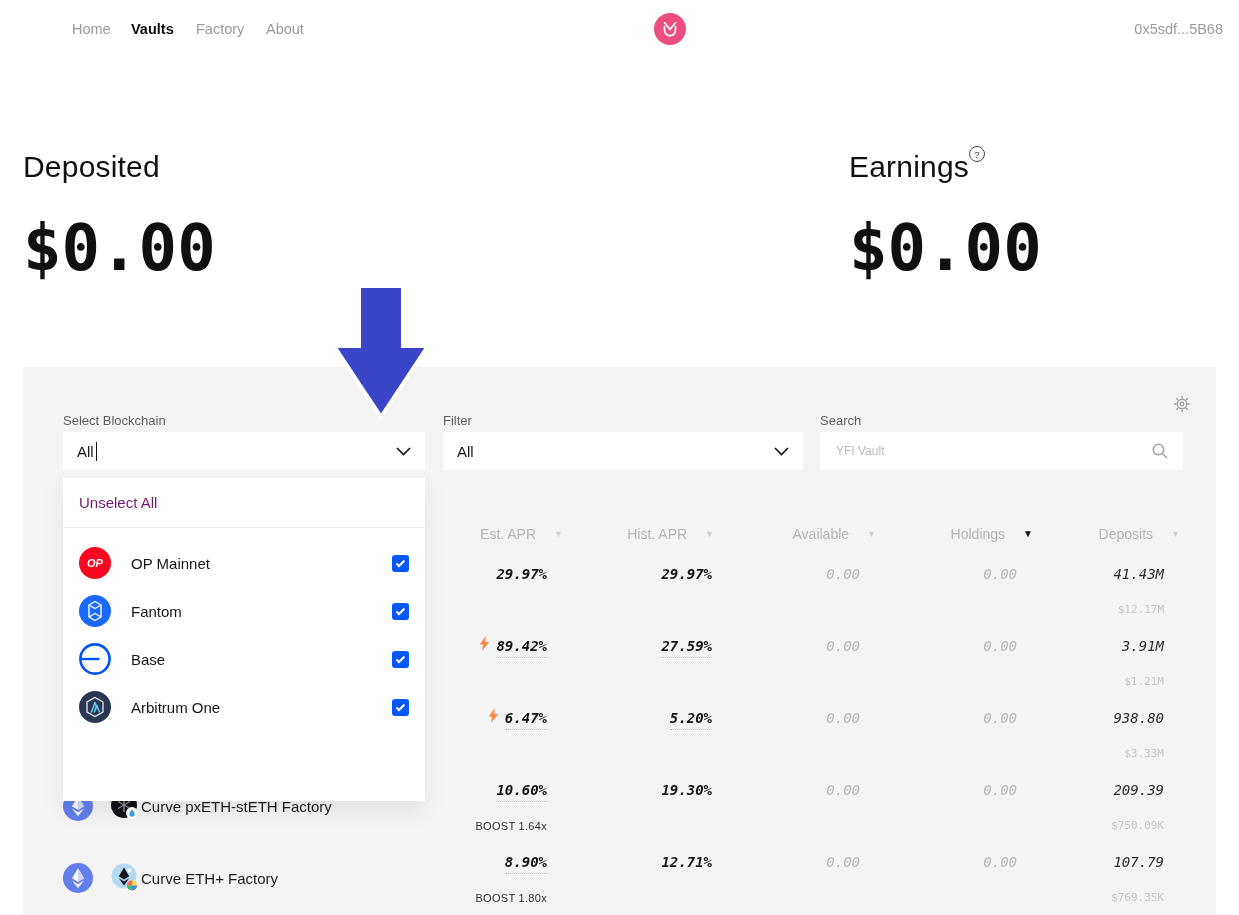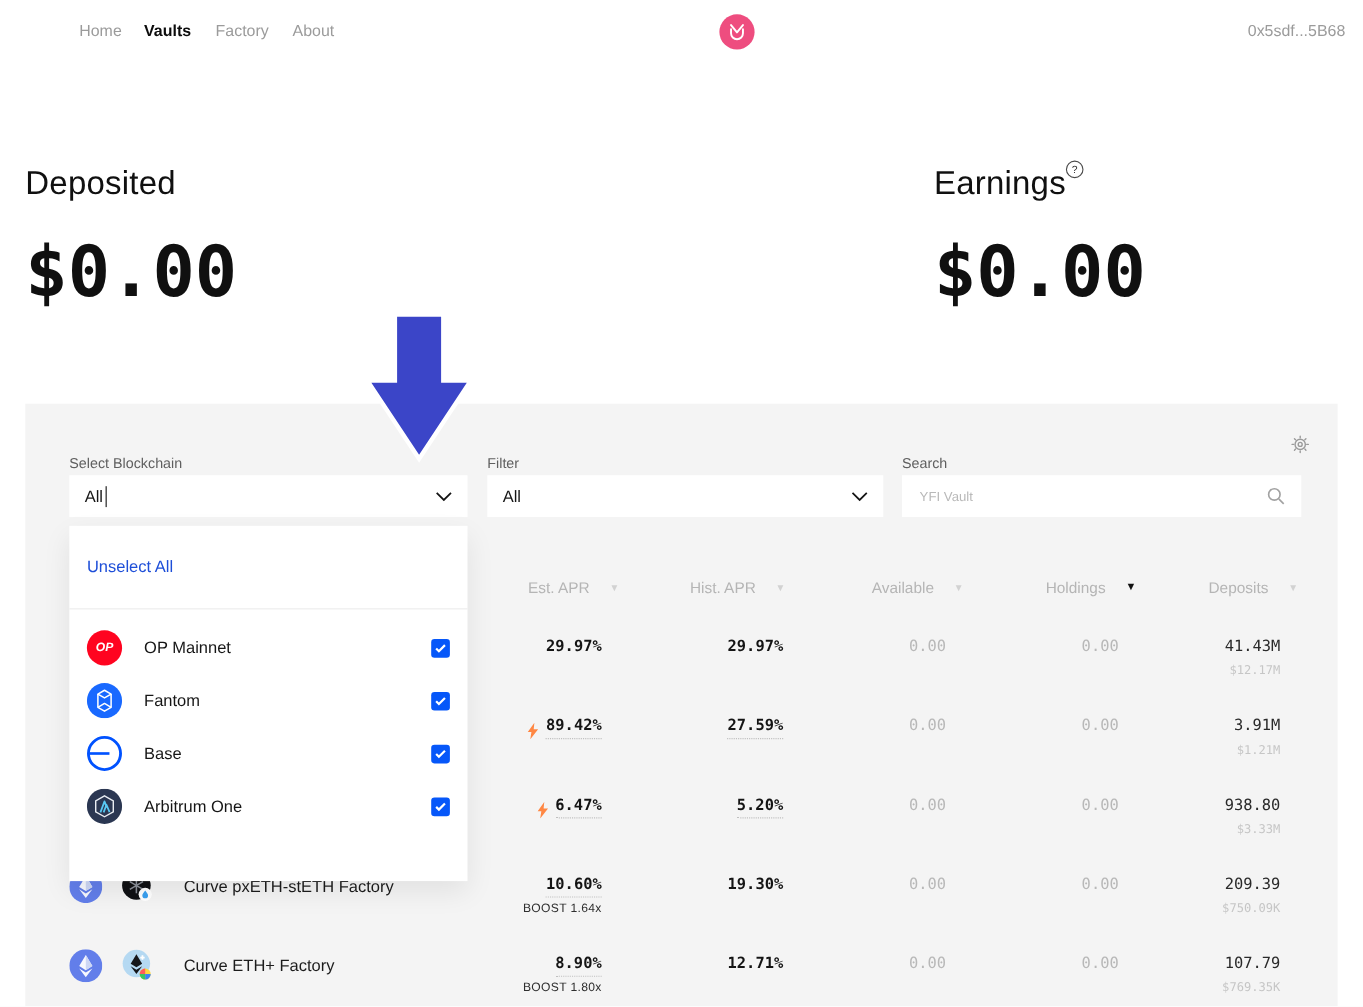--- a/index.html
+++ b/index.html
@@ -39,41 +39,41 @@
   .gear{position:absolute;left:1150px;top:28px;width:18px;height:18px;cursor:pointer;}
 
   
   .th{position:absolute;top:159px;font-size:14px;color:#b5b5b5;display:flex;align-items:center;
       gap:18px;cursor:pointer;}
   .sort-ico{font-size:9px;color:#d2d2d2;line-height:1;}
   .sort-ico.active{color:#111;font-size:10px;}
 
   
   .row{position:absolute;left:0;right:0;height:72px;cursor:pointer;}
-  .cv{position:absolute;top:24px;line-height:20px;display:flex;align-items:flex-end;justify-content:flex-end;}
+  .cv{position:absolute;top:10px;line-height:20px;display:flex;align-items:flex-start;justify-content:flex-end;font-style:italic;}
   .sub{position:absolute;top:49px;font-size:11px;line-height:13px;color:#c6c6c6;
        font-family:"DejaVu Sans Mono",monospace;}
   .boost-sub{position:absolute;top:50px;font-size:11px;line-height:13px;color:#2f2f2f;
              font-family:"Liberation Sans",sans-serif;letter-spacing:.3px;}
   .c-est{right:669px;} .c-hist{right:504px;} .c-av{right:356px;} .c-hold{right:199px;} .c-dep{right:52px;}
   .v-b{font-family:"DejaVu Sans Mono",monospace;font-weight:700;font-size:14px;color:#141414;}
   .v-m{font-family:"DejaVu Sans Mono",monospace;font-size:14px;color:#b8b8b8;}
   .v-d{font-family:"DejaVu Sans Mono",monospace;font-size:14px;color:#2a2a2a;}
   .dotted{border-bottom:1.5px dotted #bfbfbf;padding-bottom:1px;}
   .bolt{margin-right:6px;display:flex;}
   .namecell{position:absolute;left:40px;top:0;height:72px;display:flex;align-items:center;}
   .tok-badge{width:30px;height:30px;}
   .tok-icon{width:32px;height:32px;margin-left:16px;}
-  .vault-name{margin-left:26px;font-size:15px;color:#1c1c1c;}
+  .vault-name{font-size:15px;color:#1c1c1c;}
 
   
   .dropdown{position:absolute;left:63px;top:478px;width:362px;height:323px;background:#fff;z-index:6;
             box-shadow:0 10px 24px rgba(0,0,0,.08);box-sizing:border-box;}
-  .dd-head{height:76px;display:flex;align-items:center;padding:0 16px;border-bottom:1px solid #ececec;
-           font-size:15px;color:#1d4ed8;cursor:pointer;box-sizing:border-box;}
+  .dd-head{height:50px;display:flex;align-items:center;padding:0 16px;border-bottom:1px solid #ececec;
+           font-size:15px;color:#701a75;cursor:pointer;box-sizing:border-box;}
   .dd-list{padding-top:11px;}
   .dd-item{height:48px;display:flex;align-items:center;padding:0 16px;cursor:pointer;}
   .chain-icon{width:32px;height:32px;flex:0 0 32px;}
   .dd-label{margin-left:20px;font-size:15px;color:#161616;}
   .checkbox{margin-left:auto;width:17px;height:17px;border-radius:3px;background:#0657f9;
             display:flex;align-items:center;justify-content:center;cursor:pointer;}
   .op-circle{width:32px;height:32px;border-radius:50%;background:#ff0420;color:#fff;display:flex;
              align-items:center;justify-content:center;font-size:11px;font-weight:700;font-style:italic;}
 </style>
 </head>

